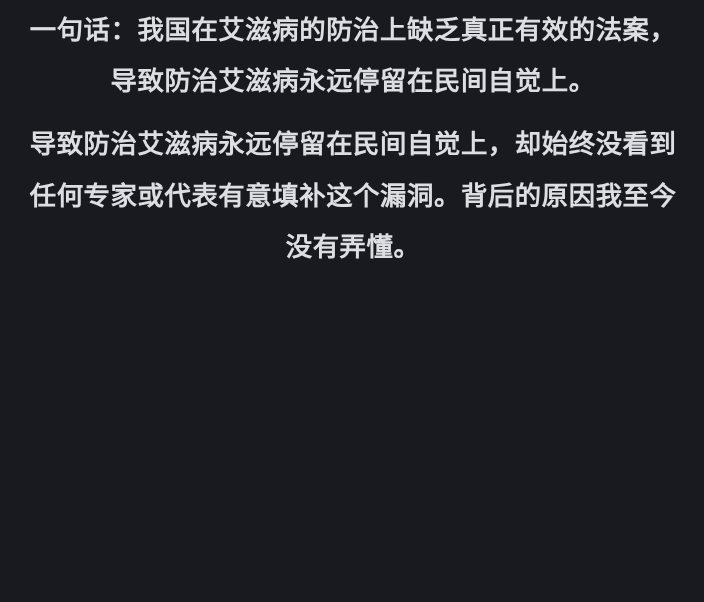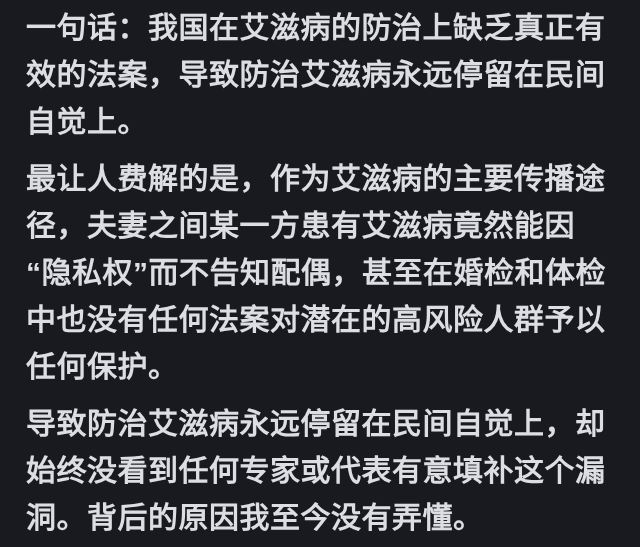--- a/index.html
+++ b/index.html
@@ -12,34 +12,33 @@
     background: #181a20;
     overflow: hidden;
   }
   .article {
     box-sizing: border-box;
     width: 640px;
     height: 547px;
     padding: 4px 24px 0 26px;
     font-family: "Liberation Sans", "DejaVu Sans", sans-serif;
     font-weight: 600;
-    font-size: 30px;
+    font-size: 24px;
     line-height: 47px;
     letter-spacing: 0.5px;
     color: #dcdee2;
-    text-align: left;
+    text-align: center;
   }
   .article p {
     margin: 0 0 10px 0;
     word-break: break-all;
   }
   .article p:last-child {
     margin-bottom: 0;
   }
 </style>
 </head>
 <body>
 
 <div class="article">
   <p>一句话：我国在艾滋病的防治上缺乏真正有效的法案，导致防治艾滋病永远停留在民间自觉上。</p>
-  <p>最让人费解的是，作为艾滋病的主要传播途径，夫妻之间某一方患有艾滋病竟然能因“隐私权”而不告知配偶，甚至在婚检和体检中也没有任何法案对潜在的高风险人群予以任何保护。</p>
   <p>导致防治艾滋病永远停留在民间自觉上，却始终没看到任何专家或代表有意填补这个漏洞。背后的原因我至今没有弄懂。</p>
 </div>
 
 </body></html>

